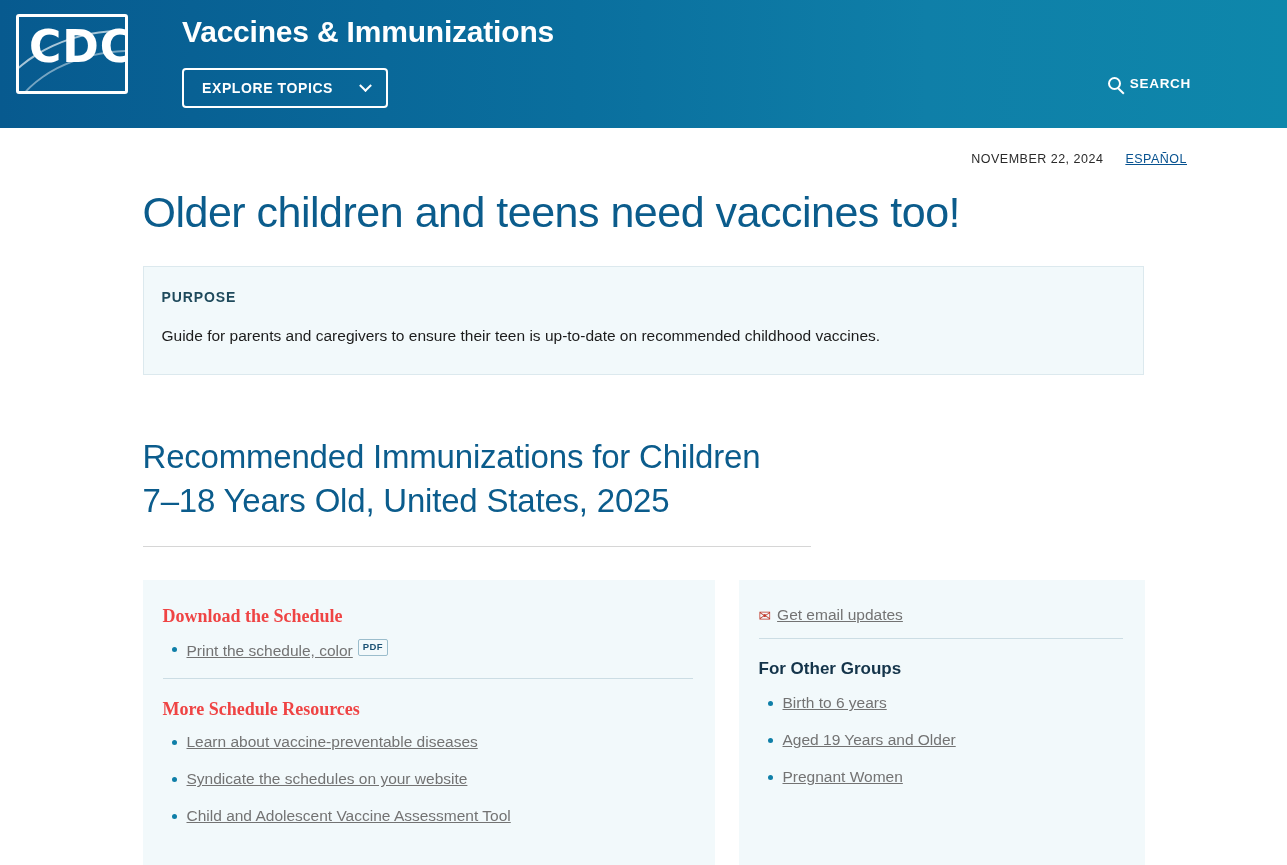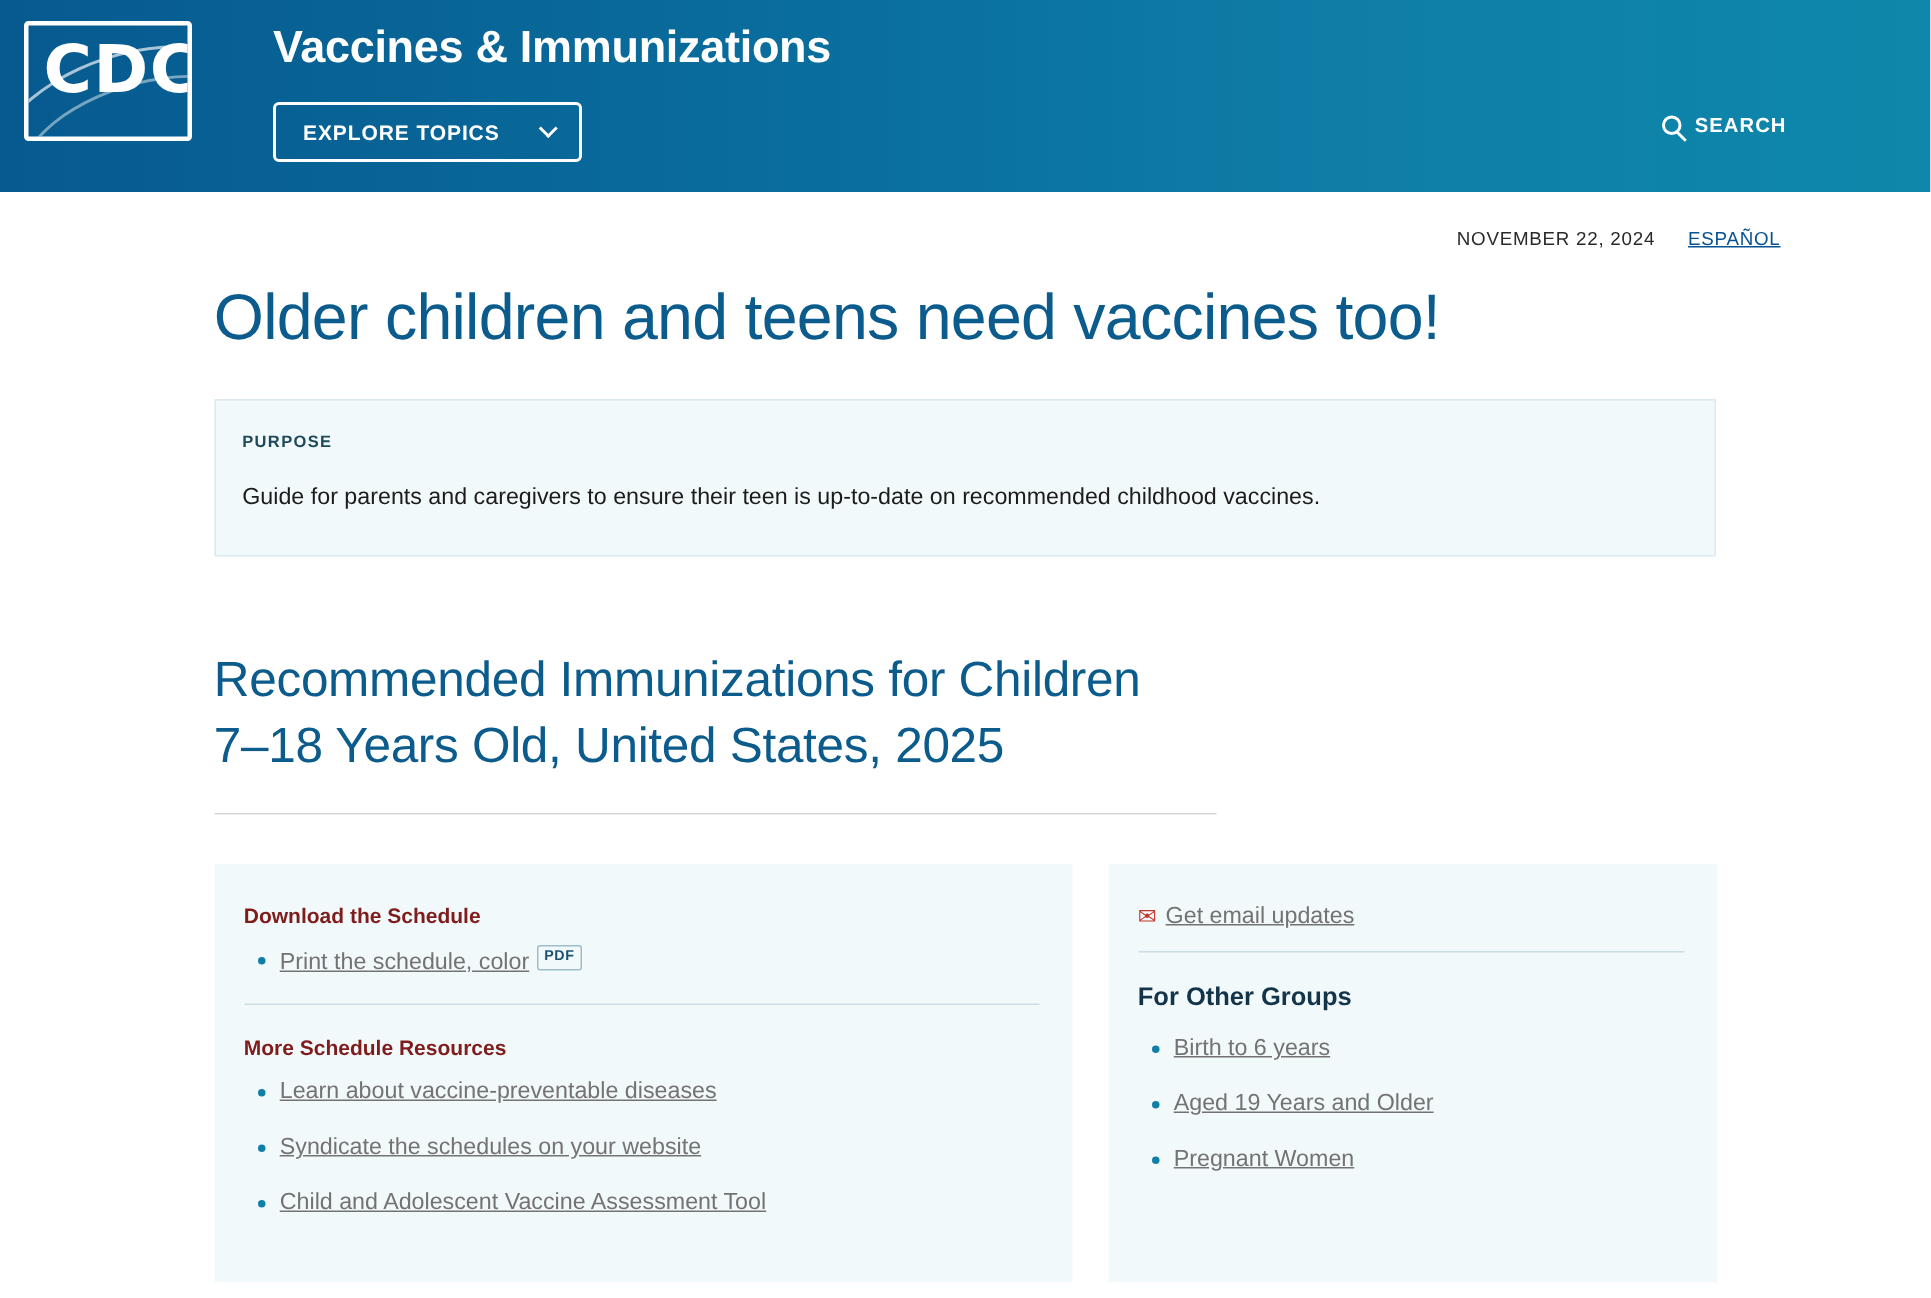--- a/index.html
+++ b/index.html
@@ -146,21 +146,21 @@
 
   .purpose-box {
     margin-top: 30px;
     background: #f2f9fb;
     border: 1px solid #dce9ee;
     border-left: 1px solid #dce9ee;
     padding: 22px 24px 26px 18px;
     width: 1001px;
   }
   .purpose-label {
-    font-size: 11px;
+    font-size: 14px;
     font-weight: 700;
     letter-spacing: 0.9px;
     color: #1f4a5c;
     margin-bottom: 20px;
   }
   .purpose-text {
     font-size: 15.5px;
     color: #1c1c1c;
     line-height: 1.45;
   }
@@ -187,24 +187,25 @@
     margin-top: 33px;
   }
   .card {
     background: #f2f9fb;
     padding: 26px 22px 26px 20px;
   }
   .card-left { width: 572px; }
   .card-right { width: 406px; }
 
   .card h3 {
-    font-size: 14px;
-    font-weight: 700;
-    color: #7f1d1d;
+    font-size: 18px;
+    font-weight: 700;
+    color: #ef4444;
     margin: 0 0 12px 0;
+    font-family: Liberation Serif, serif;
   }
   .card ul {
     list-style: none;
     margin: 0;
     padding: 0;
   }
   .card li {
     position: relative;
     padding-left: 24px;
     margin-bottom: 16px;

